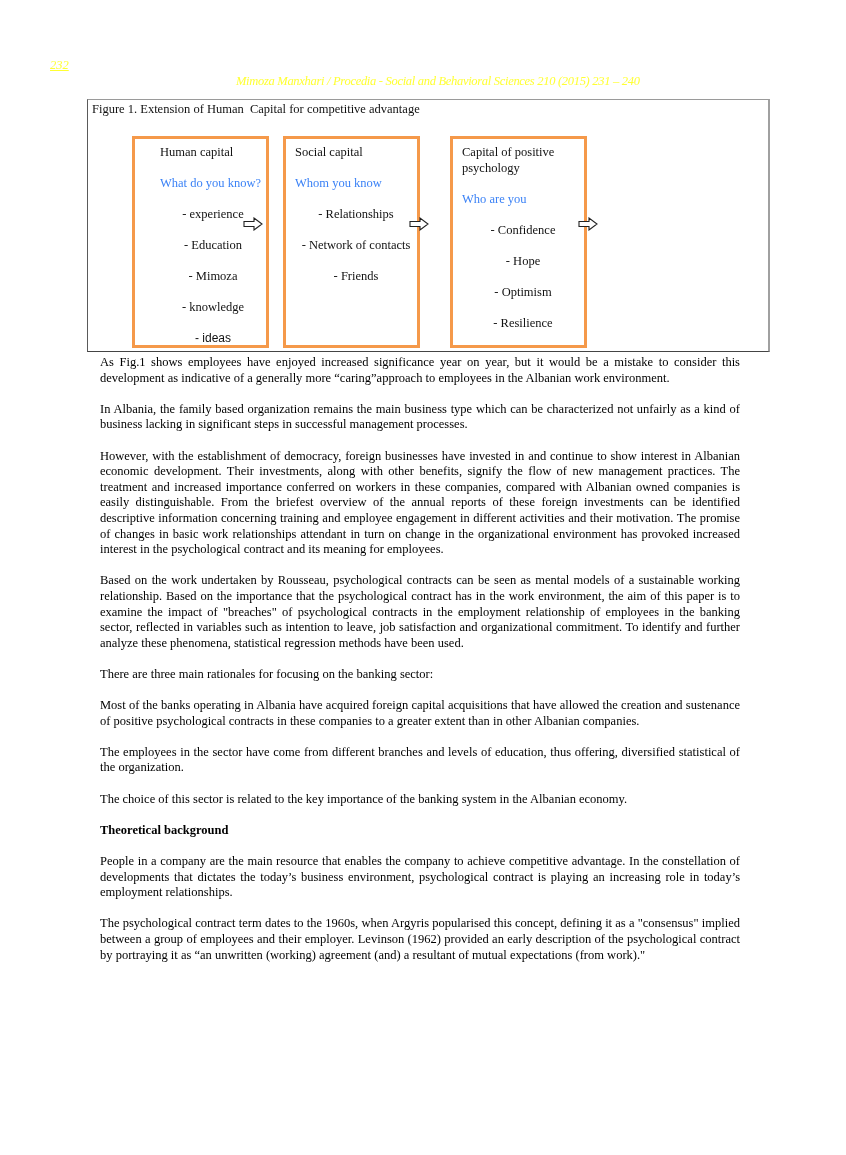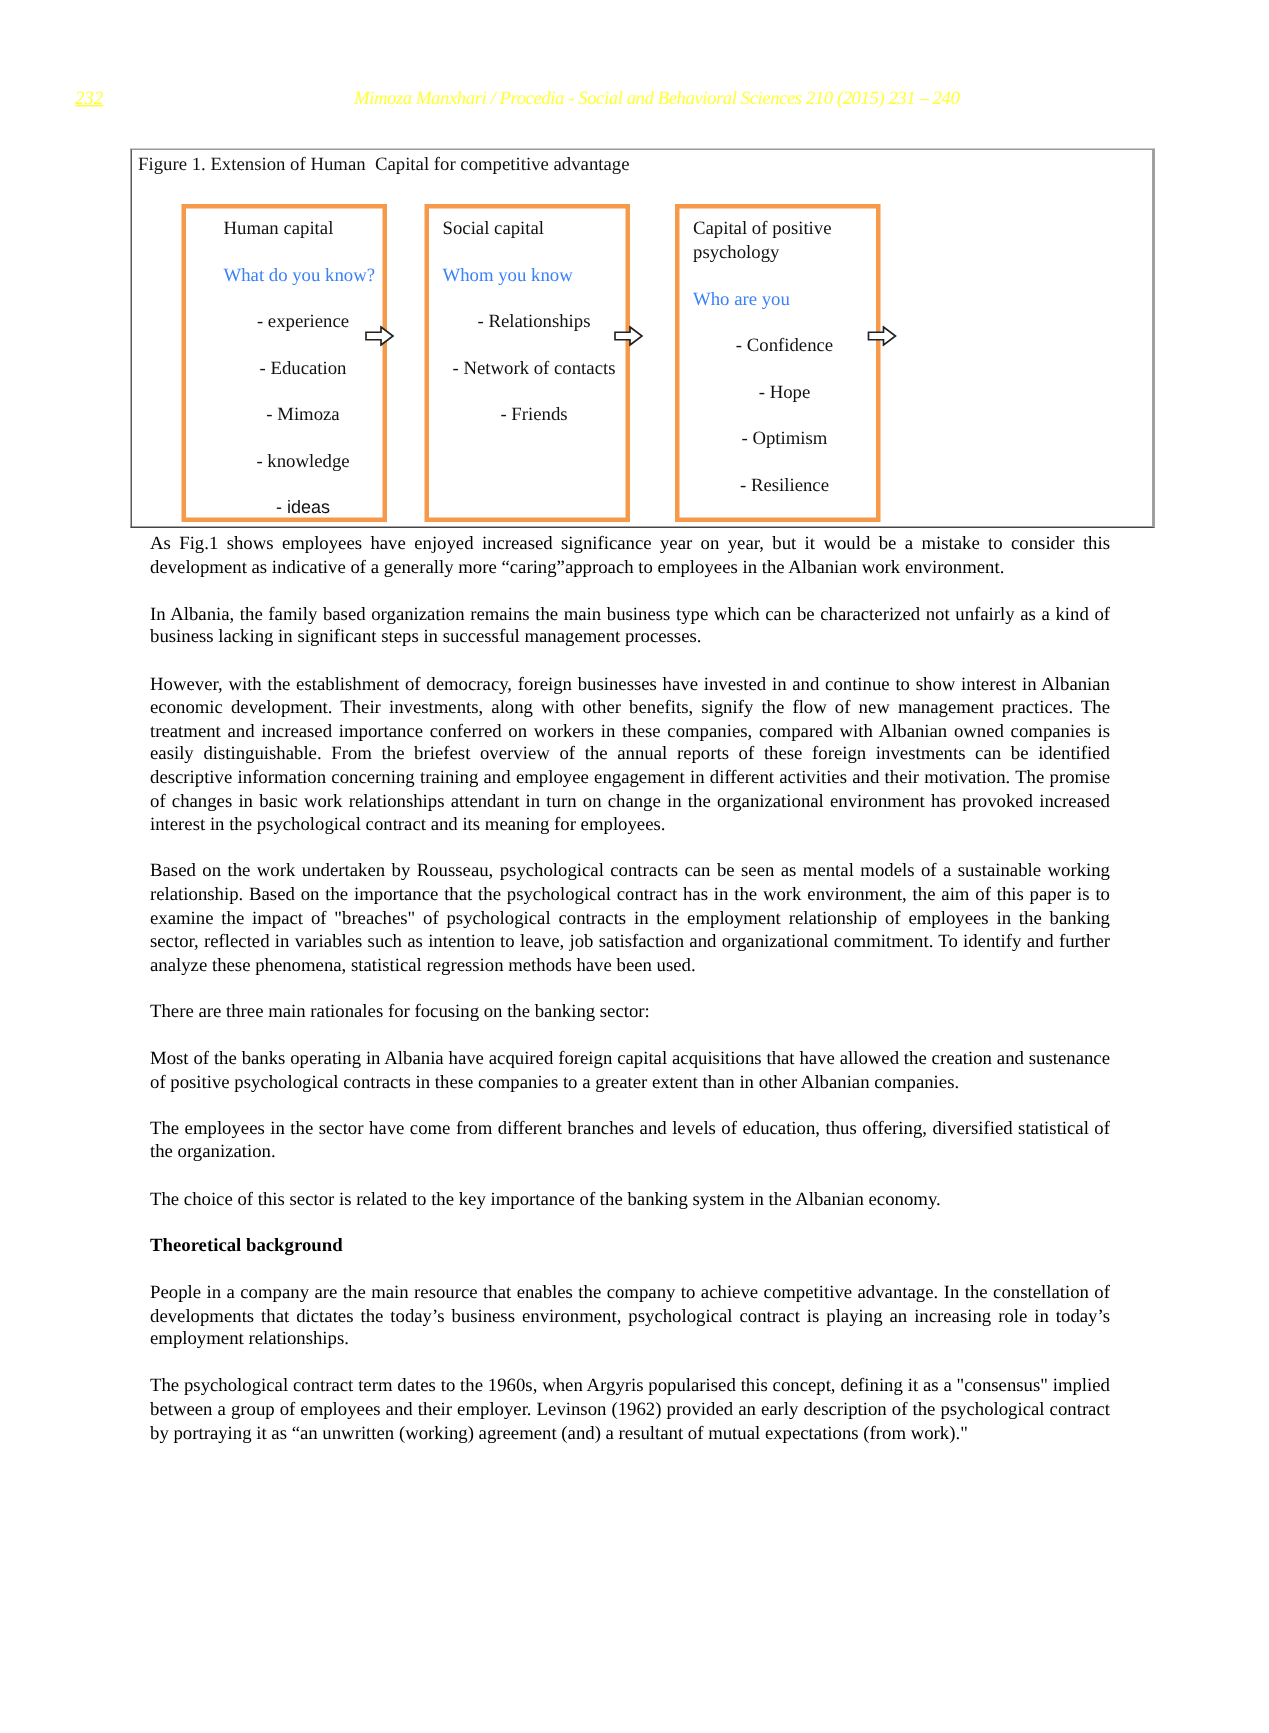--- a/index.html
+++ b/index.html
@@ -27,21 +27,21 @@
     }
     .page-number {
       position: absolute;
       left: 50px;
       top: 0;
       text-decoration: underline;
     }
     .journal-ref {
       position: absolute;
       left: 236px;
-      top: 0;
+      top: 16px;
       white-space: nowrap;
       letter-spacing: -0.3px;
     }
 
     .figure-frame {
       position: absolute;
       left: 87px;
       top: 99px;
       width: 683px;
       height: 253px;
@@ -71,21 +71,21 @@
       line-height: 15.5px;
       color: #111;
     }
     .cap-box .title { margin: 0 0 15.5px 0; }
     .cap-box .question { color: #3b82f6; margin: 0 0 15.5px 0; }
     .cap-box .item { margin: 0 0 15.5px 0; text-align: center; }
     .cap-box .item.sans {
       font-family: "Liberation Sans", "DejaVu Sans", sans-serif;
       font-size: 12px;
     }
-    .box-1 { left: 33px; padding-left: 25px; }
+    .box-1 { left: 44px; padding-left: 25px; }
     .box-2 { left: 195px; }
     .box-3 { left: 362px; }
 
     .arrow {
       position: absolute;
       top: 117px;
       width: 20px;
       height: 14px;
     }
     .arrow-1 { left: 155px; }

